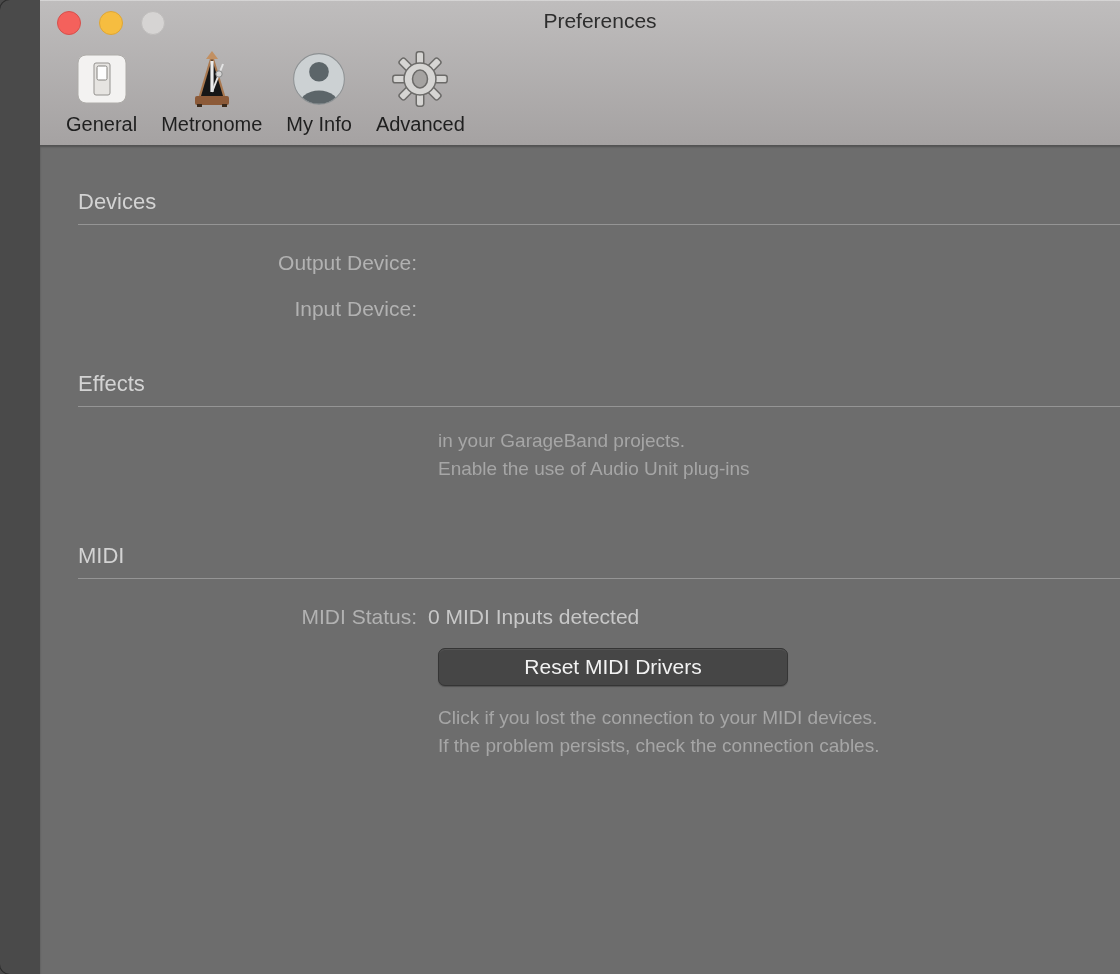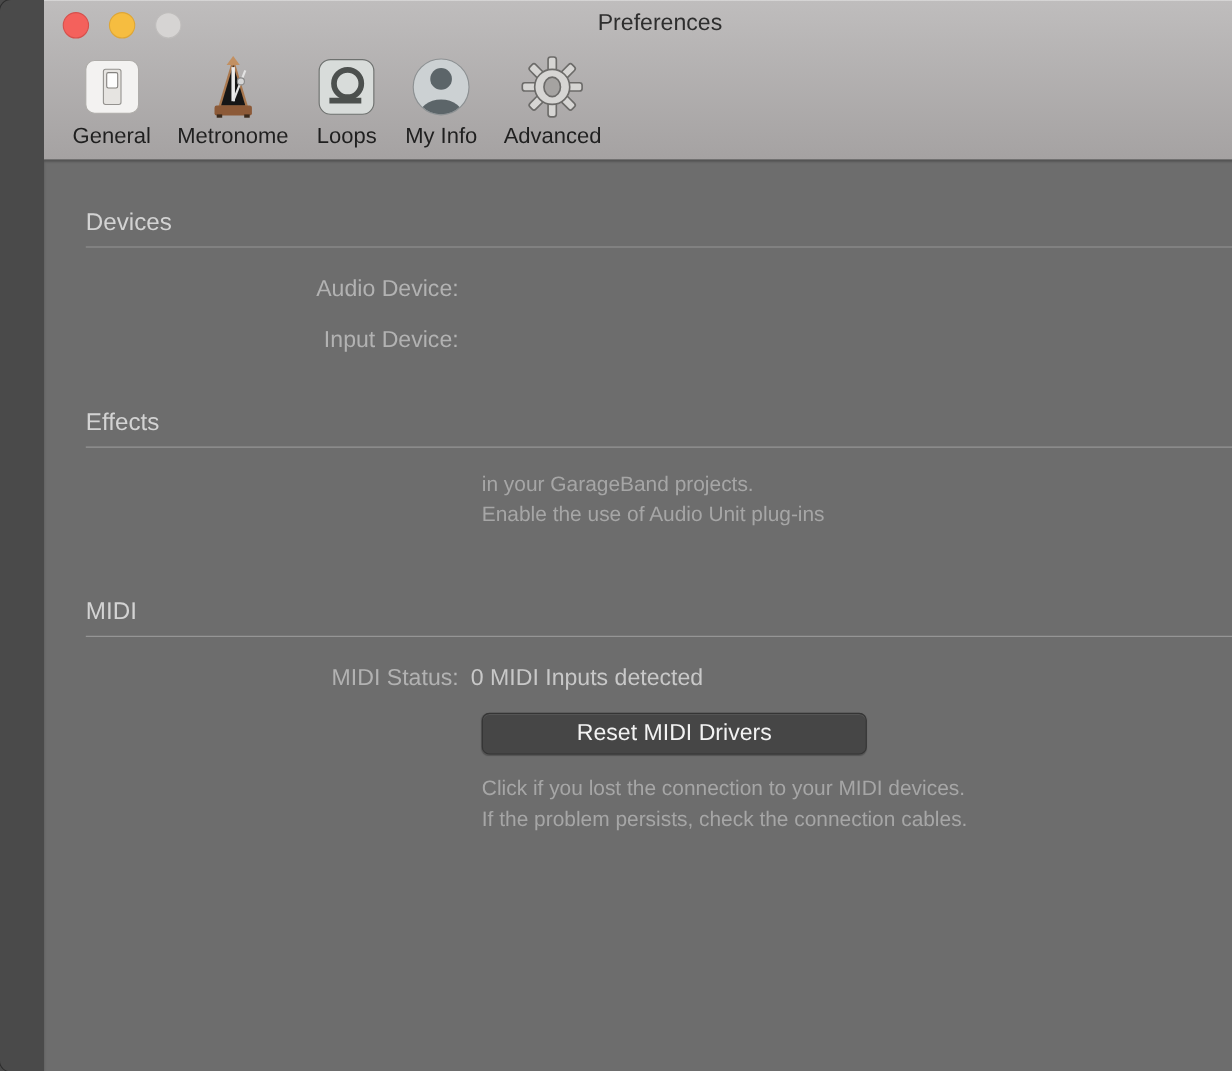--- a/index.html
+++ b/index.html
@@ -168,30 +168,20 @@
             <line x1="29" y1="44" x2="40" y2="16" stroke="#e3e3e3" stroke-width="2"></line>
             <circle cx="36" cy="26" r="3.2" fill="#d6d6d6" stroke="#8a8a8a"></circle>
             <rect x="12" y="48" width="34" height="9" rx="2" fill="#8c5a38"></rect>
             <rect x="14" y="56" width="5" height="3" fill="#3a2a1c"></rect>
             <rect x="39" y="56" width="5" height="3" fill="#3a2a1c"></rect>
           </svg>
         </span>
         <span class="label">Metronome</span>
       </div>
 
-      <div class="tab">
-        <span class="icon">
-          <svg width="58" height="58" viewBox="0 0 56 56">
-            <rect x="4" y="4" width="48" height="48" rx="10" fill="#d8dcda" stroke="#6e716f"></rect>
-            <circle cx="29" cy="25" r="12" fill="none" stroke="#4c504e" stroke-width="5"></circle>
-            <path d="M13 40 h28" stroke="#4c504e" stroke-width="5" fill="none"></path>
-          </svg>
-        </span>
-        <span class="label">Loops</span>
-      </div>
 
       <div class="tab">
         <span class="icon">
           <svg width="58" height="58" viewBox="0 0 56 56">
             <defs>
                 <clipPath id="mc">
                   <circle cx="28" cy="28" r="24"></circle>
                 </clipPath>
               </defs>
             <circle cx="28" cy="28" r="24.5" fill="#ccd1d3" stroke="#8d9193"></circle>
@@ -229,21 +219,21 @@
       </div>
 
     </div>
   </div>
 
   <div class="content">
 
     <div class="section-header sh-devices">Devices</div>
 
     <div class="row row-output">
-      <div class="lbl">Audio Device:</div>
+      <div class="lbl">Output Device:</div>
     </div>
 
     <div class="row row-input">
       <div class="lbl">Input Device:</div>
     </div>
 
     <div class="section-header sh-effects">Effects</div>
 
 
     <div class="helptext help-effects">

